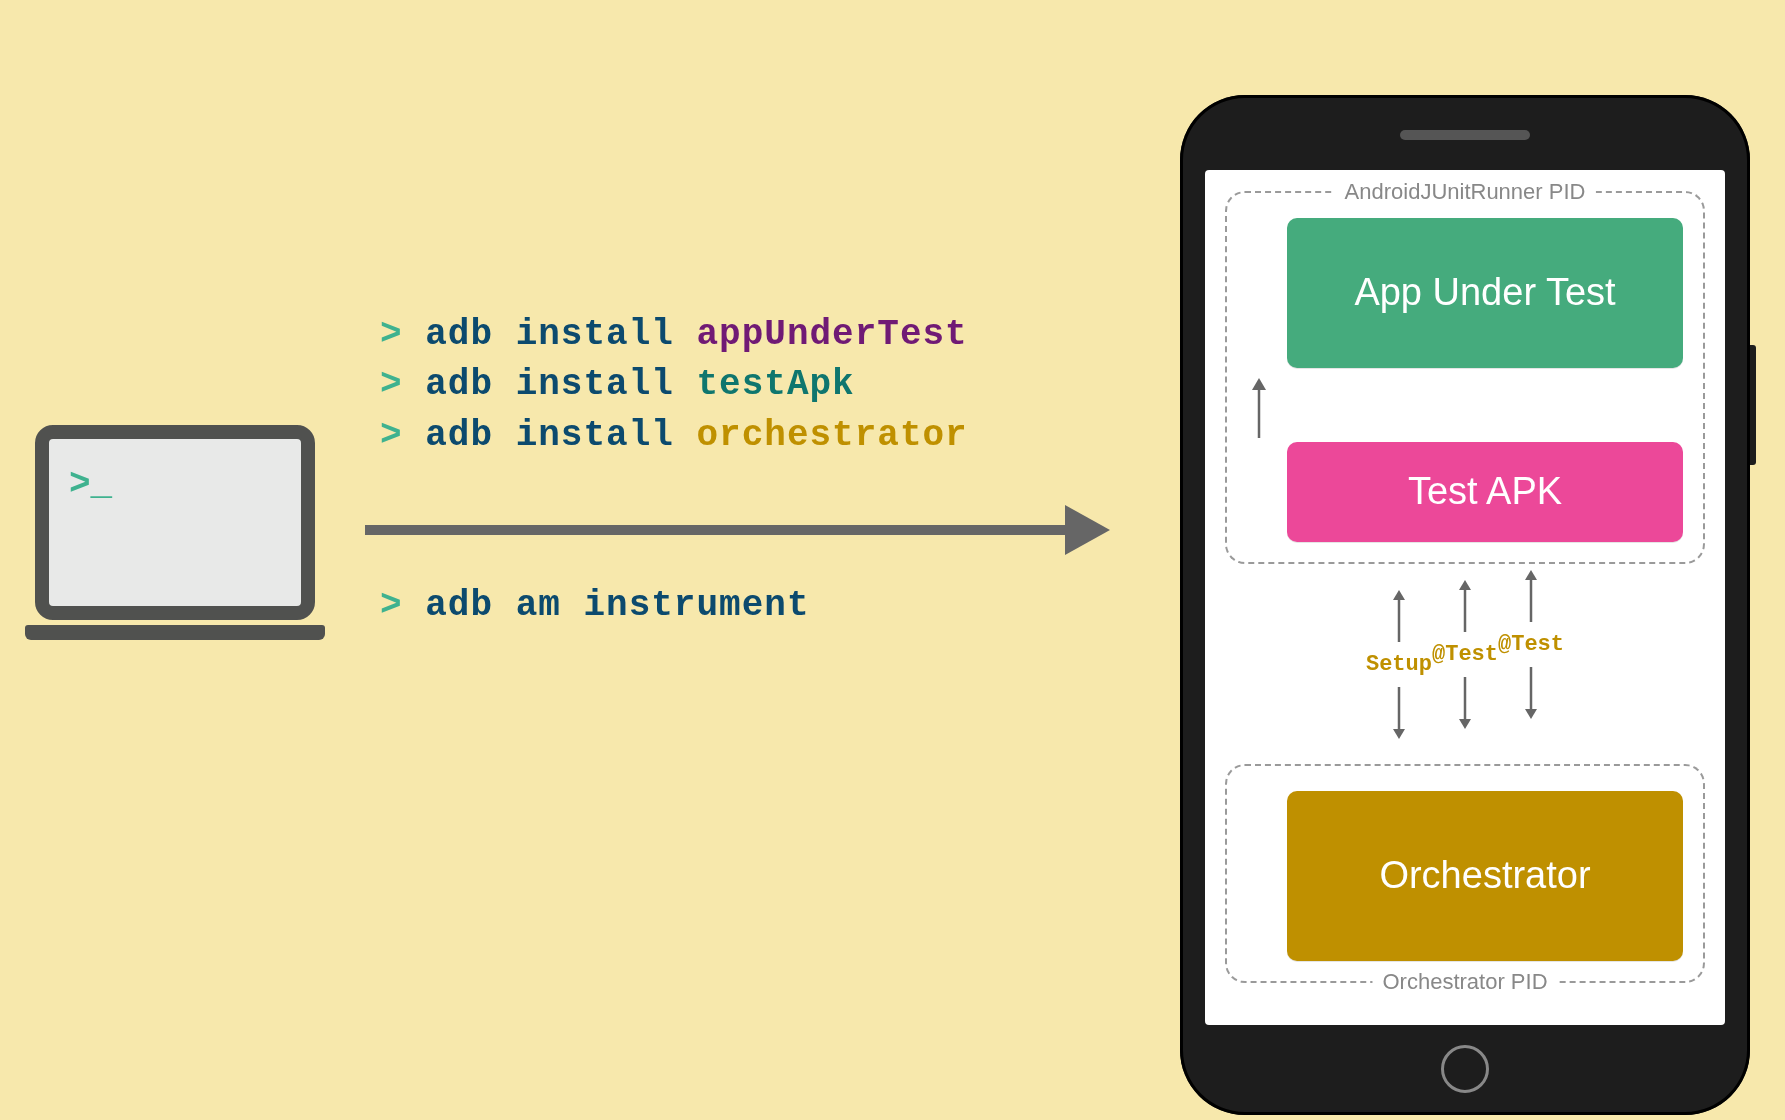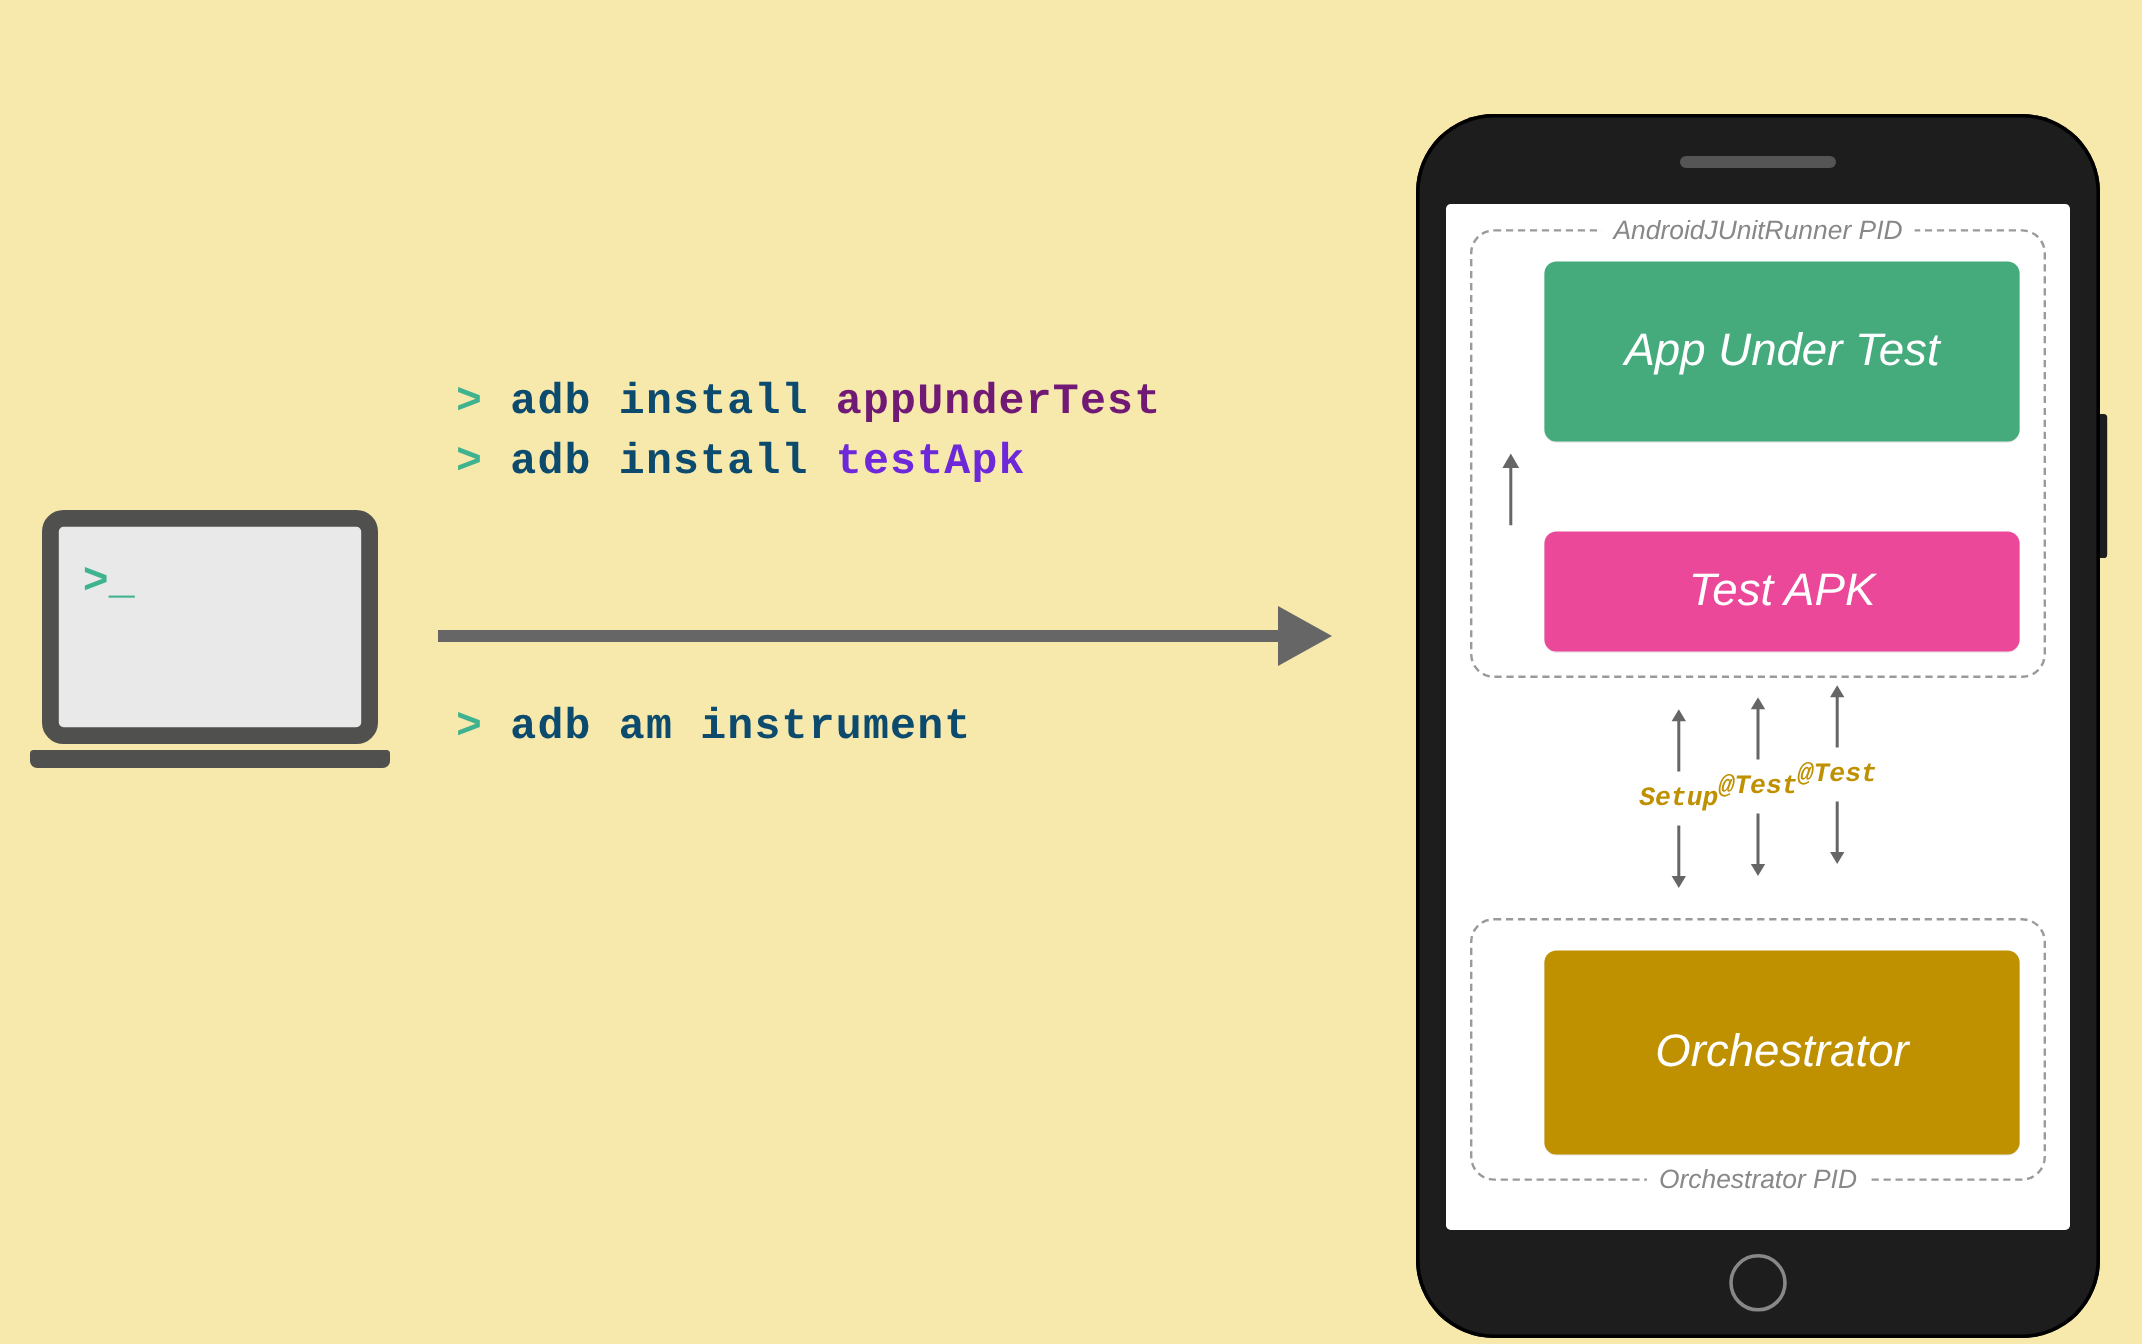--- a/index.html
+++ b/index.html
@@ -52,21 +52,21 @@
     font-family: "Courier New", monospace;
     font-size: 36px;
     font-weight: bold;
     line-height: 1.4;
     letter-spacing: 1px;
   }
   .cmd-line { white-space: nowrap; }
   .prompt { color: #3fb28f; }
   .adbcmd { color: #0c4a6e; }
   .arg-green { color: #701a75; }
-  .arg-blue { color: #6d28d9; }
+  .arg-blue { color: #0f766e; }
   .arg-gold { color: #bf9000; }
 
   .commands-bottom {
     position: absolute;
     left: 380px;
     top: 585px;
     font-family: Liberation Mono, monospace;
     font-size: 36px;
     font-weight: bold;
     letter-spacing: 1px;
@@ -118,21 +118,20 @@
   }
   .phone-screen {
     position: absolute;
     top: 75px;
     left: 25px;
     right: 25px;
     bottom: 90px;
     background: #ffffff;
     border-radius: 4px;
     padding: 15px 20px;
-    font-style: italic;
   }
   .phone-home {
     position: absolute;
     bottom: 22px;
     left: 50%;
     transform: translateX(-50%);
     width: 48px;
     height: 48px;
     border: 3px solid #888;
     border-radius: 50%;
@@ -224,20 +223,25 @@
   <div class="cmd-line">
     <span class="prompt">&gt;</span>
     <span class="adbcmd">adb install</span>
     <span class="arg-green">appUnderTest</span>
   </div>
   <div class="cmd-line">
     <span class="prompt">&gt;</span>
     <span class="adbcmd">adb install</span>
     <span class="arg-blue">testApk</span>
   </div>
+  <div class="cmd-line">
+    <span class="prompt">&gt;</span>
+    <span class="adbcmd">adb install</span>
+    <span class="arg-gold">orchestrator</span>
+  </div>
 </div>
 
 <svg class="big-arrow" viewBox="0 0 745 70">
   <line x1="0" y1="35" x2="705" y2="35" stroke="#666" stroke-width="10"></line>
   <polygon points="700,10 745,35 700,60" fill="#666"></polygon>
 </svg>
 
 <div class="commands-bottom">
   <div class="cmd-line">
     <span class="prompt">&gt;</span>

